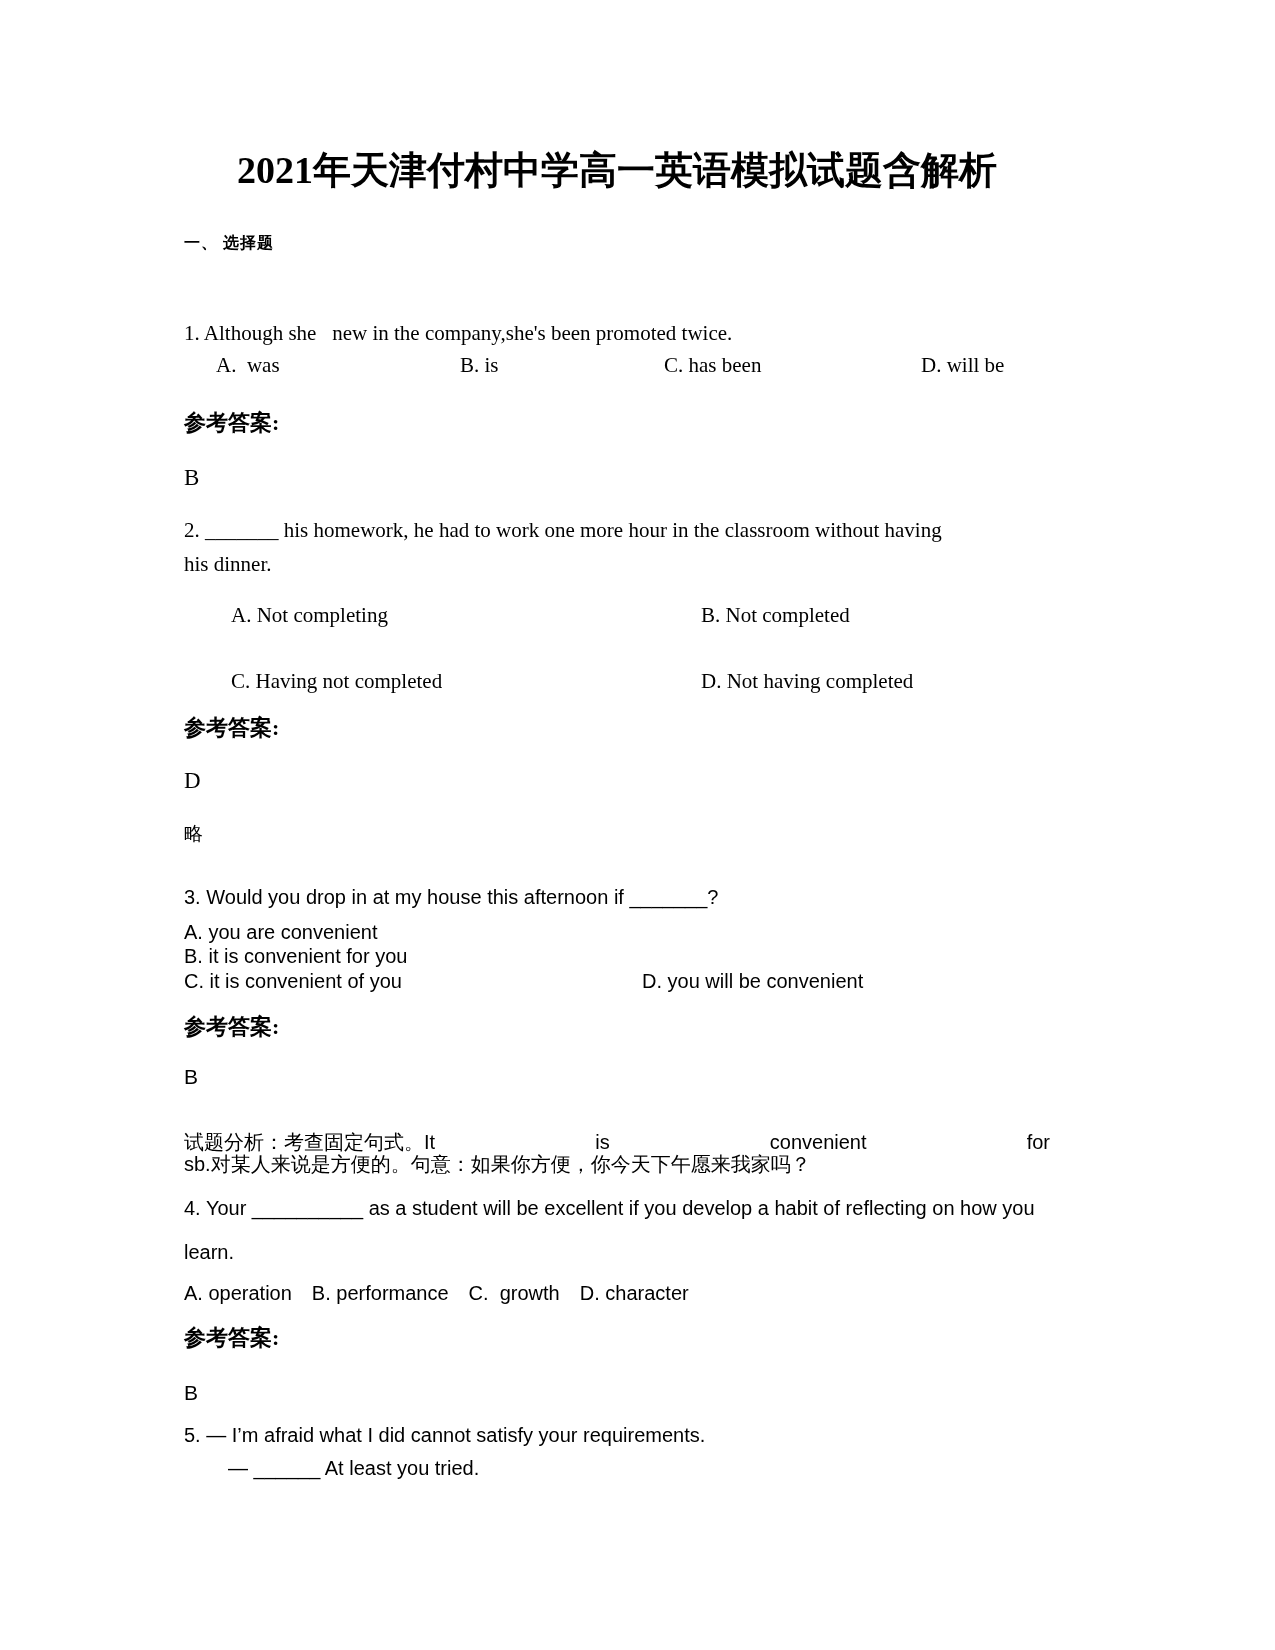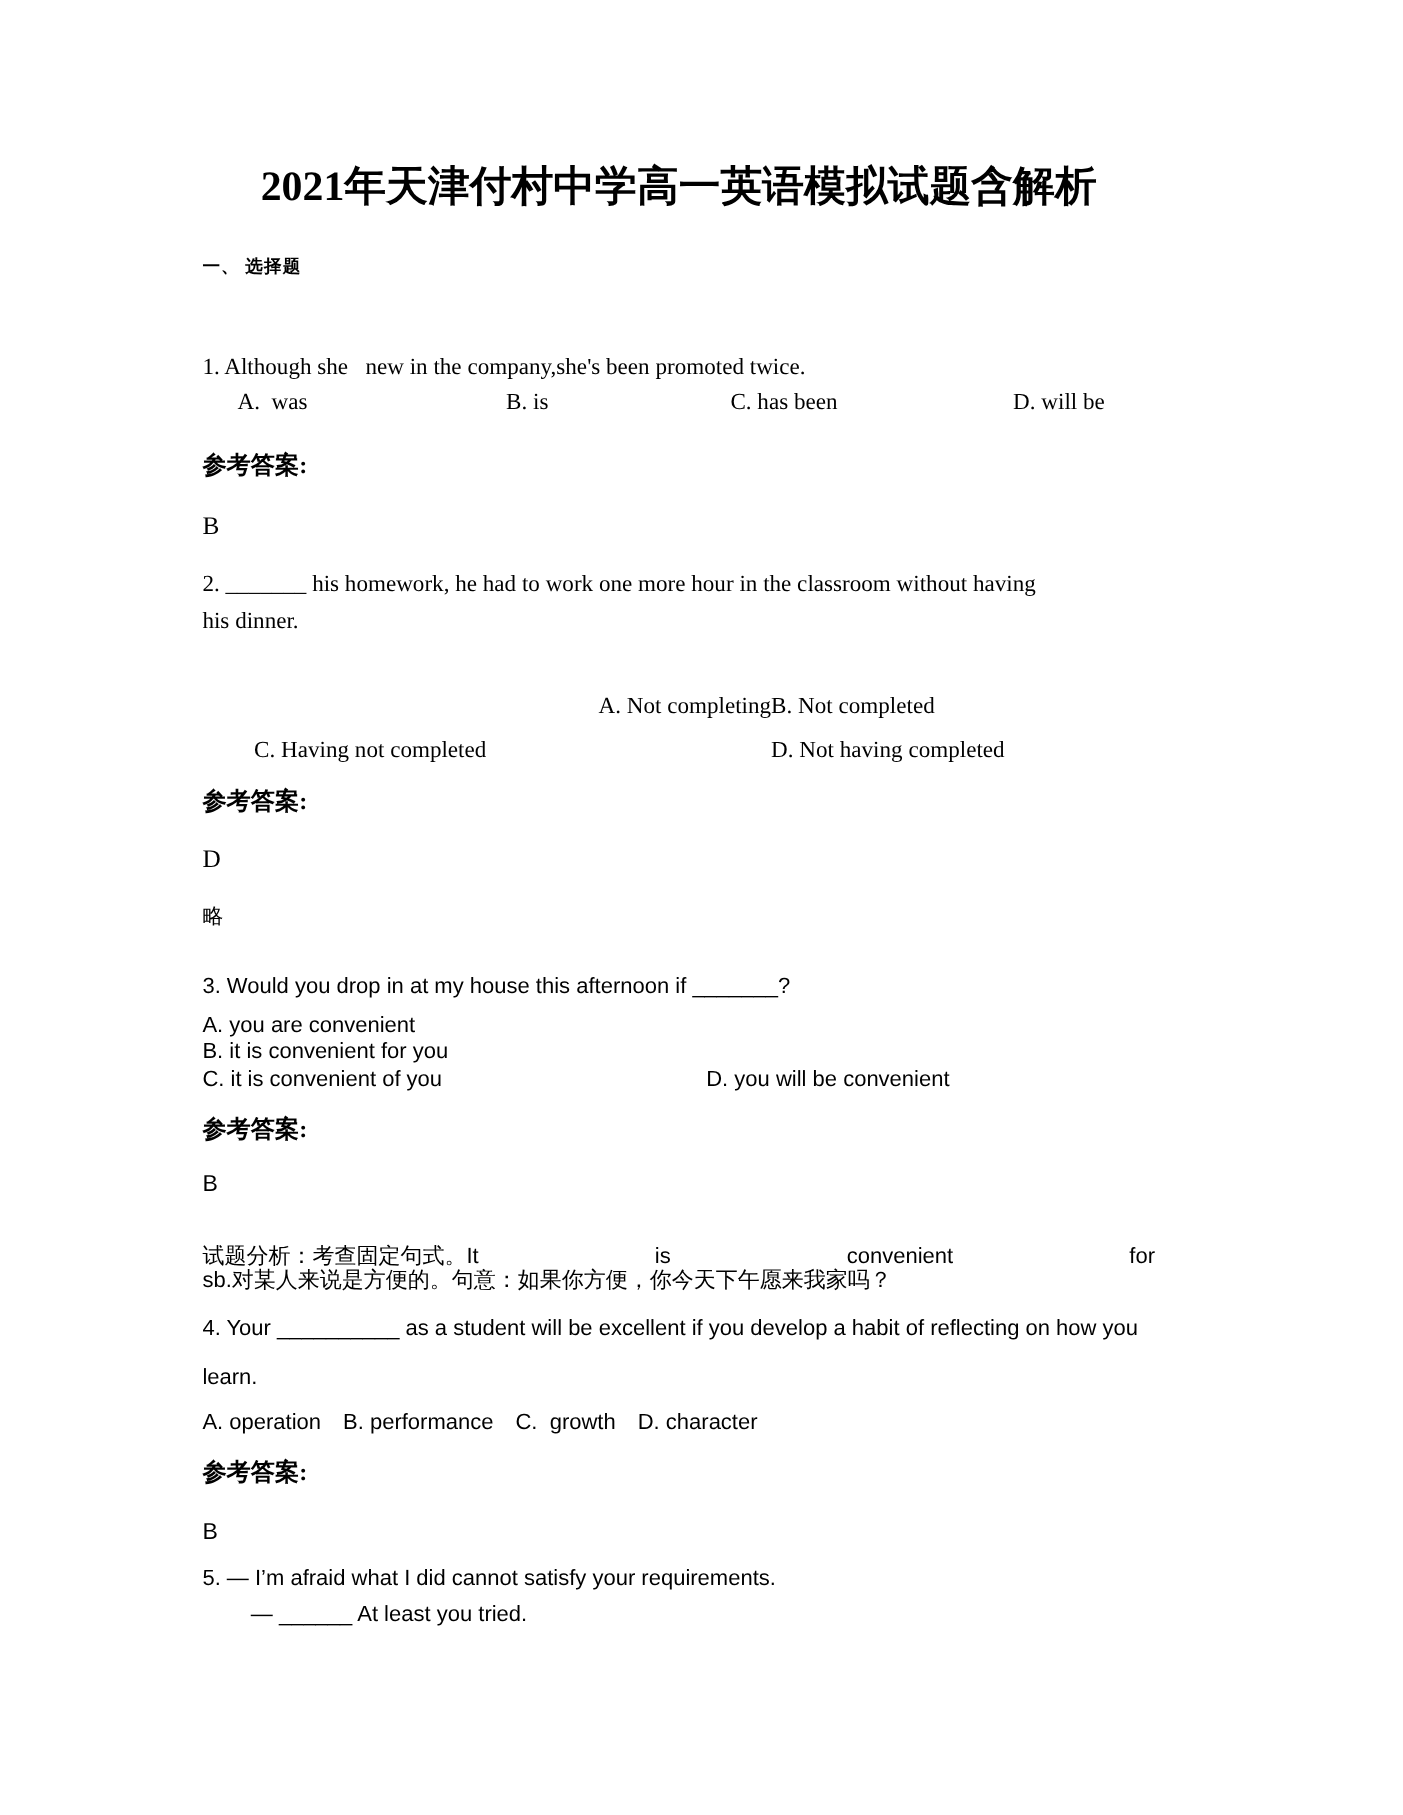--- a/index.html
+++ b/index.html
@@ -51,21 +51,21 @@
     <span>D. will be</span>
   </div>
 
   <div class="blk ref" style="top:410px;">参考答案:</div>
 
   <div class="blk ans-serif" style="top:465px;">B</div>
 
   <div class="blk serif" style="top:517px;">2. _______ his homework, he had to work one more hour in the classroom without having</div>
   <div class="blk serif" style="top:551px;">his dinner.</div>
 
-  <div class="blk serif row q2-row" style="top:628px;text-align:right;">
+  <div class="blk serif row q2-row" style="top:602px;">
     <span class="col1">A. Not completing</span>
     <span>B. Not completed</span>
   </div>
   <div class="blk serif row q2-row" style="top:668px;">
     <span class="col1">C. Having not completed</span>
     <span>D. Not having completed</span>
   </div>
 
   <div class="blk ref" style="top:715px;">参考答案:</div>
 

